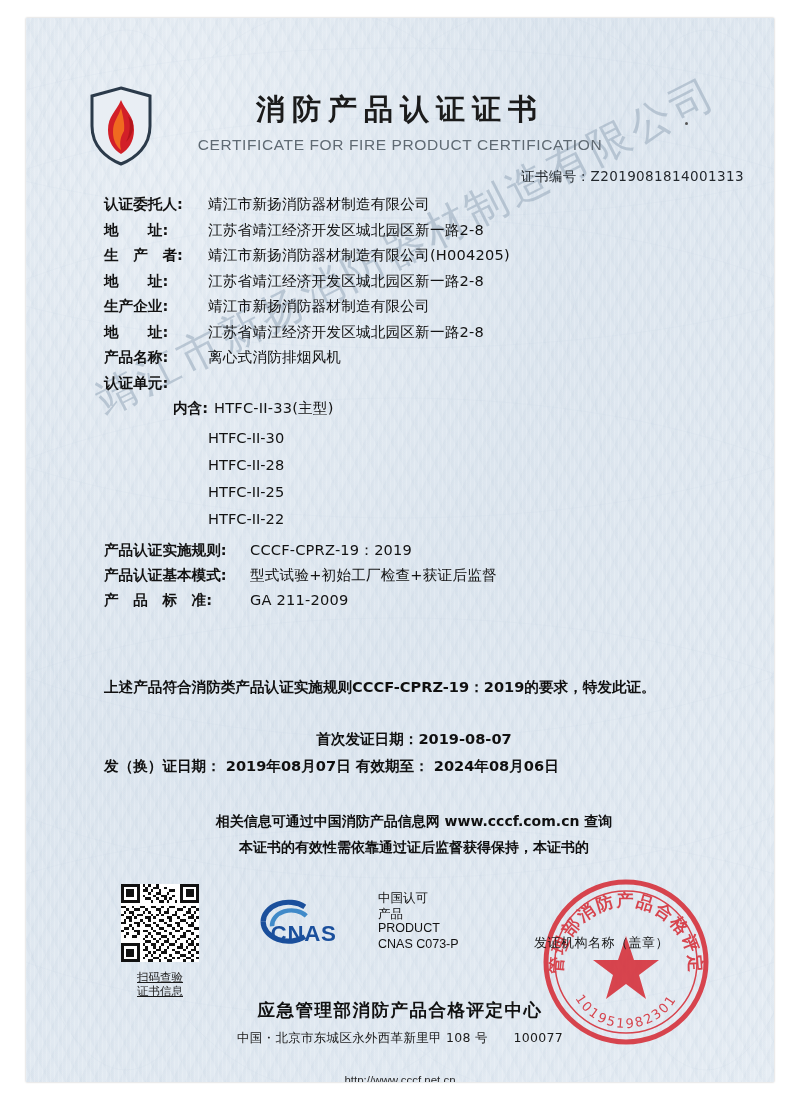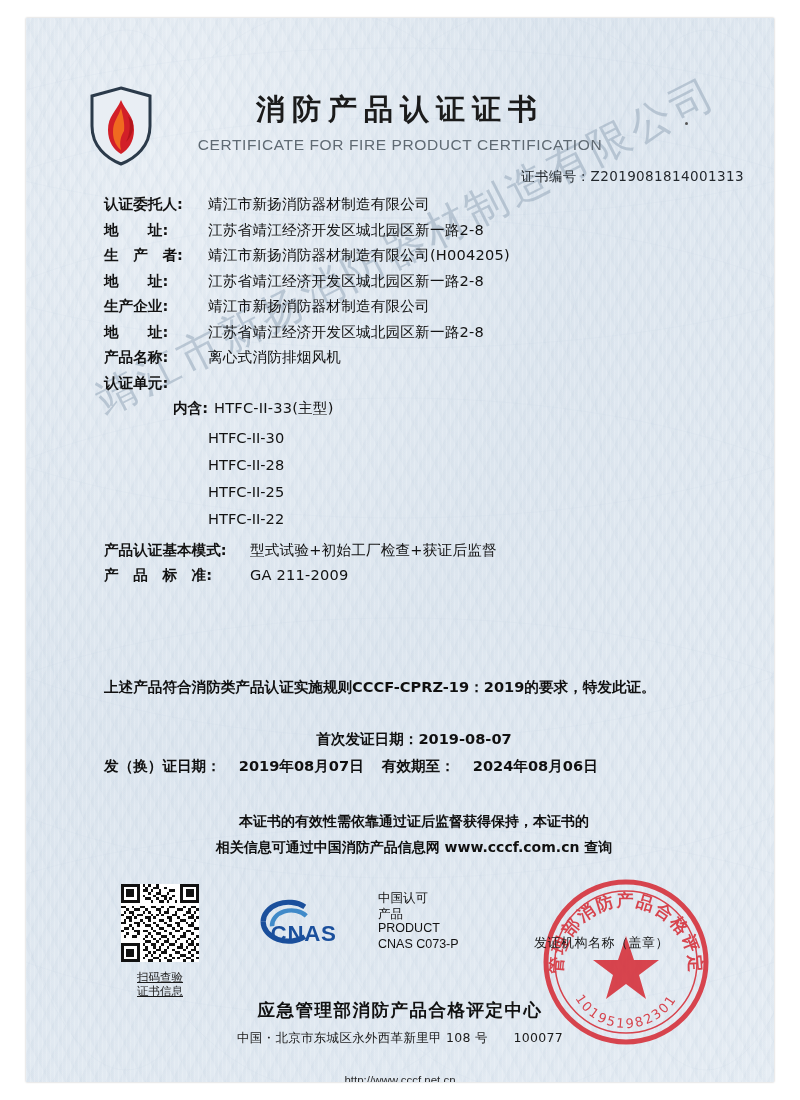--- a/index.html
+++ b/index.html
@@ -167,21 +167,21 @@
   }
   .date-first {
     text-align: center;
     margin-bottom: 8px;
     font-weight: bold;
   }
   .date-line {
     display: flex;
     align-items: baseline;
     justify-content: flex-start;
-    gap: 18px;
+    gap: 5px;
   }
 
   .notice {
     position: absolute;
     left: 78px;
     top: 790px;
     width: 620px;
     text-align: center;
     font-family: "DejaVu Sans", sans-serif;
     font-size: 14px;
@@ -372,20 +372,24 @@
       <div class="sublist">
         <div>HTFC-II-30</div>
         <div>HTFC-II-28</div>
         <div>HTFC-II-25</div>
         <div>HTFC-II-22</div>
       </div>
 
       <div style="height:8px"></div>
 
       <div class="row rule-row">
+        <div class="lbl">产品认证实施规则:</div>
+        <div class="val">CCCF-CPRZ-19：2019</div>
+      </div>
+      <div class="row rule-row">
         <div class="lbl">产品认证基本模式:</div>
         <div class="val">型式试验+初始工厂检查+获证后监督</div>
       </div>
       <div class="row rule-row">
         <div class="lbl">产　品　标　准:</div>
         <div class="val">GA 211-2009</div>
       </div>
     </div>
 
     <div class="statement">上述产品符合消防类产品认证实施规则CCCF-CPRZ-19：2019的要求，特发此证。</div>
@@ -396,22 +400,22 @@
       </div>
       <div class="date-line">
         <span>发（换）证日期：</span>
         <span>2019年08月07日</span>
         <span>有效期至：</span>
         <span>2024年08月06日</span>
       </div>
     </div>
 
     <div class="notice">
+      <div>相关信息可通过中国消防产品信息网 www.cccf.com.cn 查询</div>
       <div>本证书的有效性需依靠通过证后监督获得保持，本证书的</div>
-      <div>相关信息可通过中国消防产品信息网 www.cccf.com.cn 查询</div>
     </div>
 
     <div class="qr-wrap">
       <svg class="qr" viewBox="0 0 29 29" shape-rendering="crispEdges">
         <rect width="29" height="29" fill="#ffffff"></rect>
         <g fill="#111111">
           <rect x="0" y="0" width="7" height="1"></rect>
             <rect x="0" y="6" width="7" height="1"></rect>
           <rect x="0" y="0" width="1" height="7"></rect>
             <rect x="6" y="0" width="1" height="7"></rect>

